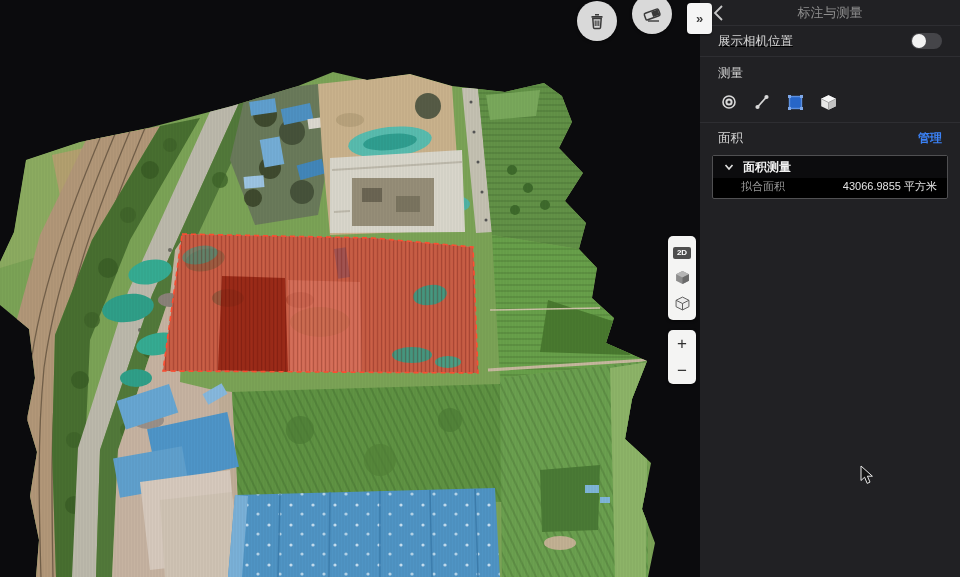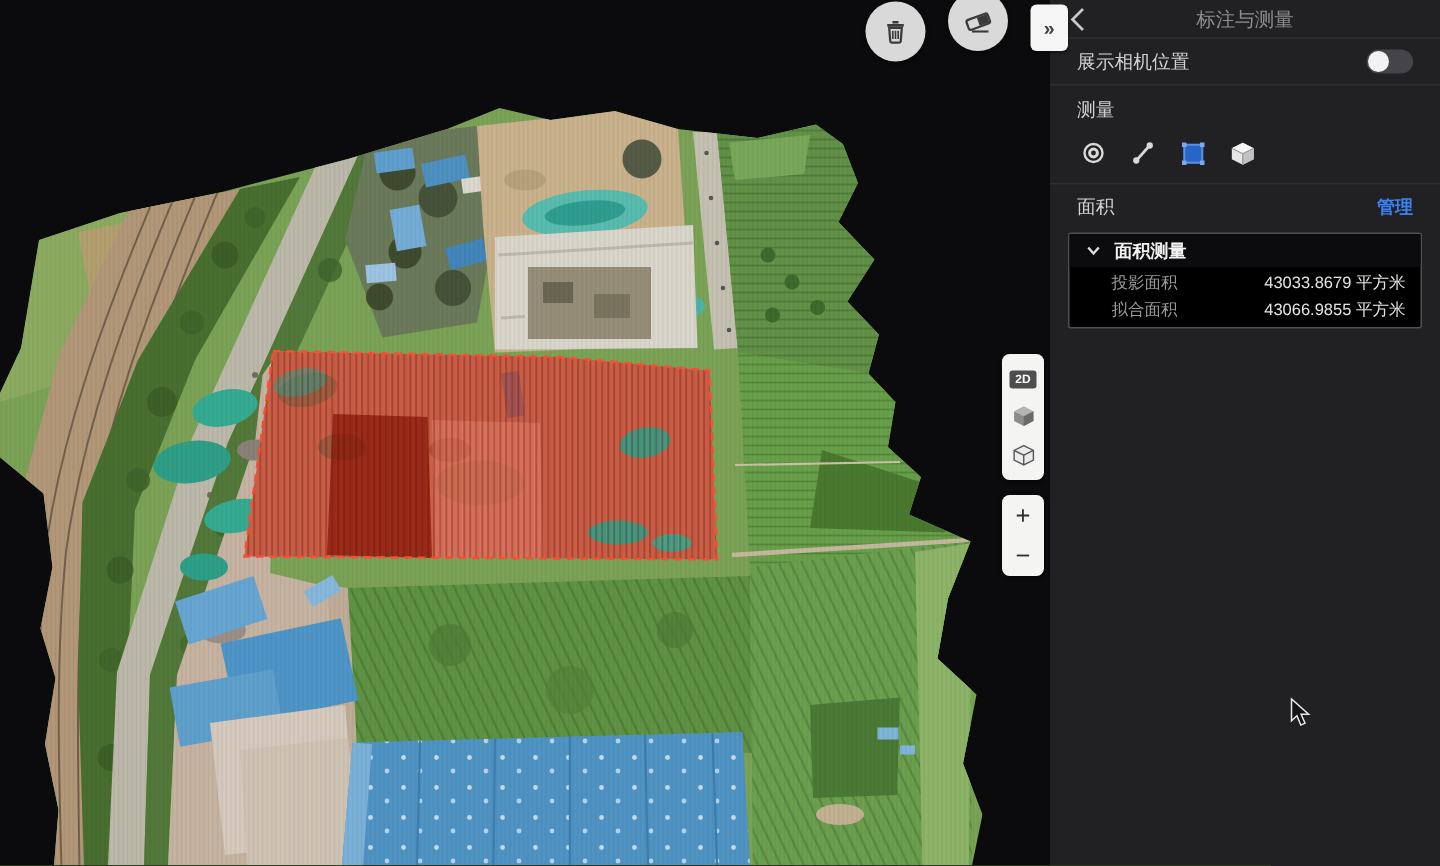--- a/index.html
+++ b/index.html
@@ -30,21 +30,21 @@
   .panel { position:absolute; left:700px; top:0; width:260px; height:577px; background:#212124; }
   .collapse-tab { position:absolute; left:687px; top:3px; width:25px; height:31px; background:#f5f5f5;
     border-radius:4px; display:flex; align-items:center; justify-content:center; color:#3f3f3f;
     font-size:13px; font-weight:bold; box-shadow:0 1px 2px rgba(0,0,0,.5); cursor:pointer; z-index:5; }
 
   .panel-header { position:relative; height:26px; border-bottom:1px solid #2e2e32; }
   .back-btn { position:absolute; left:12px; top:4px; width:14px; height:18px; cursor:pointer; }
   .panel-title { position:absolute; left:0; right:0; top:4px; text-align:center; color:#8f8f8f; font-size:13px; }
 
   .camera-row { height:31px; display:flex; align-items:center; justify-content:space-between;
-    padding:0 18px; border-bottom:1px solid #2e2e32; }
+    padding:0 18px; border-bottom:1px solid #2e2e32;text-decoration:underline; }
   .camera-row .lbl { color:#d4d4d4; font-size:12.5px; }
   .toggle { position:relative; width:31px; height:16px; border-radius:8px; background:#454549; cursor:pointer; }
   .toggle .knob { position:absolute; left:1px; top:1px; width:14px; height:14px; border-radius:50%; background:#f2f2f2; }
 
   .measure-sec { padding:8px 18px 9px; border-bottom:1px solid #2e2e32; }
   .sec-label { color:#d4d4d4; font-size:12.5px; }
   .tools { display:flex; gap:11px; margin-top:9px; }
   .tool { width:22px; height:22px; display:flex; align-items:center; justify-content:center;
     border-radius:3px; cursor:pointer; }
 
@@ -338,24 +338,20 @@
       <span class="manage">管理</span>
     </div>
 
     <div class="card">
       <div class="card-head">
         <svg width="12" height="12" viewBox="0 0 12 12">
           <polyline points="2.5,4 6,8 9.5,4" fill="none" stroke="#e0e0e0" stroke-width="1.6"></polyline>
         </svg>
         <span class="name">面积测量</span>
       </div>
-      <div class="card-row">
-        <span class="lbl">投影面积</span>
-        <span class="val"><span>43033.8679</span>&nbsp;<span>平方米</span></span>
-      </div>
       <div class="card-row" style="padding-bottom:4px;">
         <span class="lbl">拟合面积</span>
         <span class="val"><span>43066.9855</span>&nbsp;<span>平方米</span></span>
       </div>
     </div>
   </div>
 
   <svg class="cursor" width="14" height="20" viewBox="0 0 14 20">
     <path d="M1,1 L1,15.5 L4.6,12.2 L7.2,18.4 L10,17.1 L7.4,11.2 L12.4,11.2 Z" fill="#141414" stroke="#e8e8e8" stroke-width="1"></path>
   </svg>

